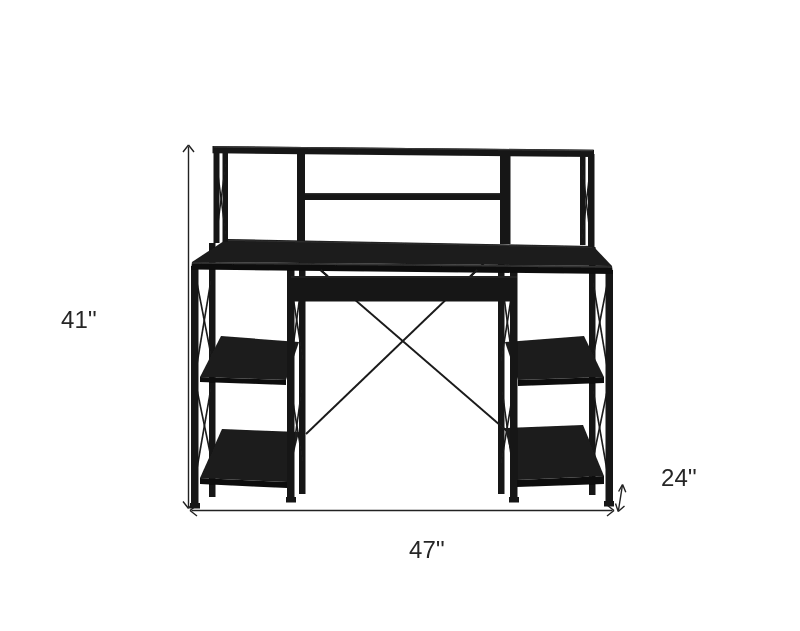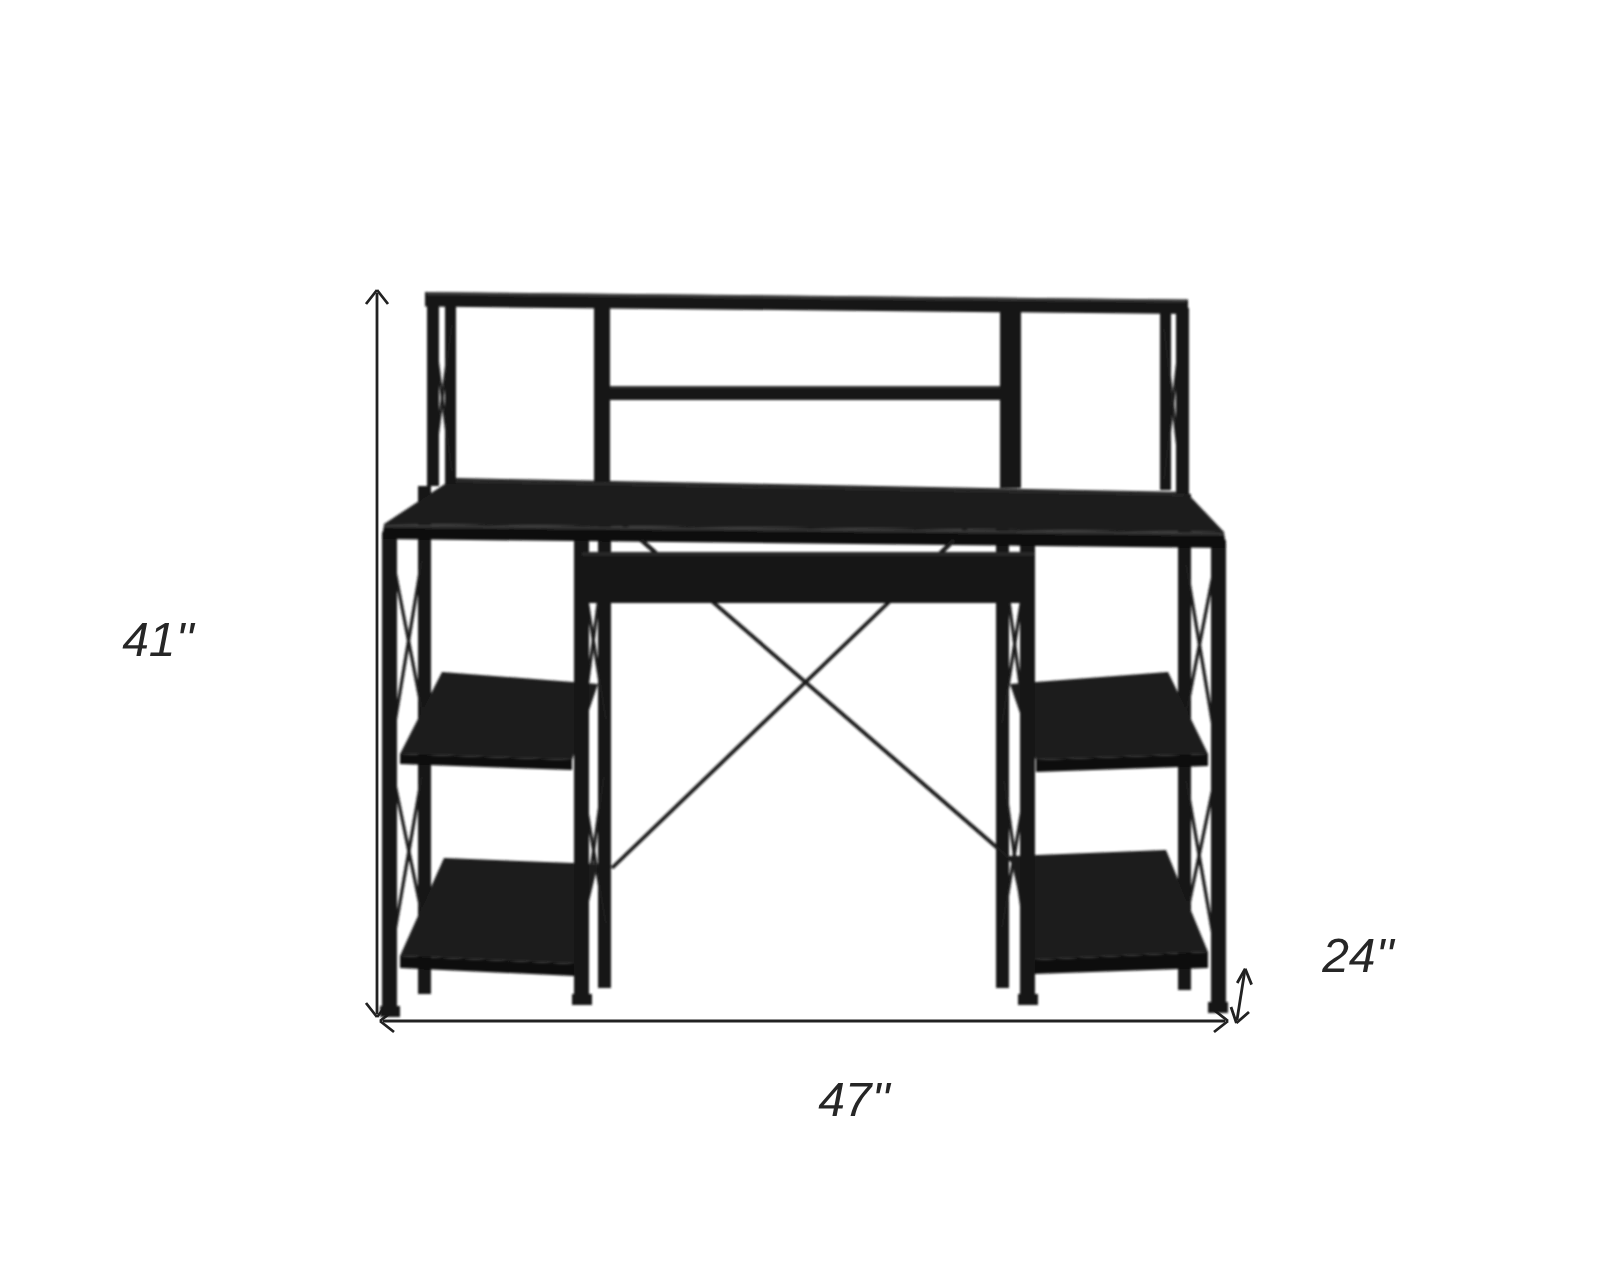--- a/index.html
+++ b/index.html
@@ -1,16 +1,16 @@
 <!DOCTYPE html>
 <html><head>
 <meta charset="utf-8">
 <style>
   html,body{margin:0;padding:0;background:#ffffff;}
-  .wrap{width:800px;height:631px;position:relative;overflow:hidden;background:#ffffff;font-style:italic;}
+  .wrap{width:800px;height:631px;position:relative;overflow:hidden;background:#ffffff;}
   text{font-family:"Liberation Sans", sans-serif;fill:#262626;}
 </style>
 </head>
 <body>
 <div class="wrap">
 <svg width="800" height="631" viewBox="0 0 800 631" xmlns="http://www.w3.org/2000/svg">
   <defs>
         <filter id="soft" x="-5%" y="-5%" width="110%" height="110%">
           <feGaussianBlur stdDeviation="0.45"></feGaussianBlur>
         </filter>

